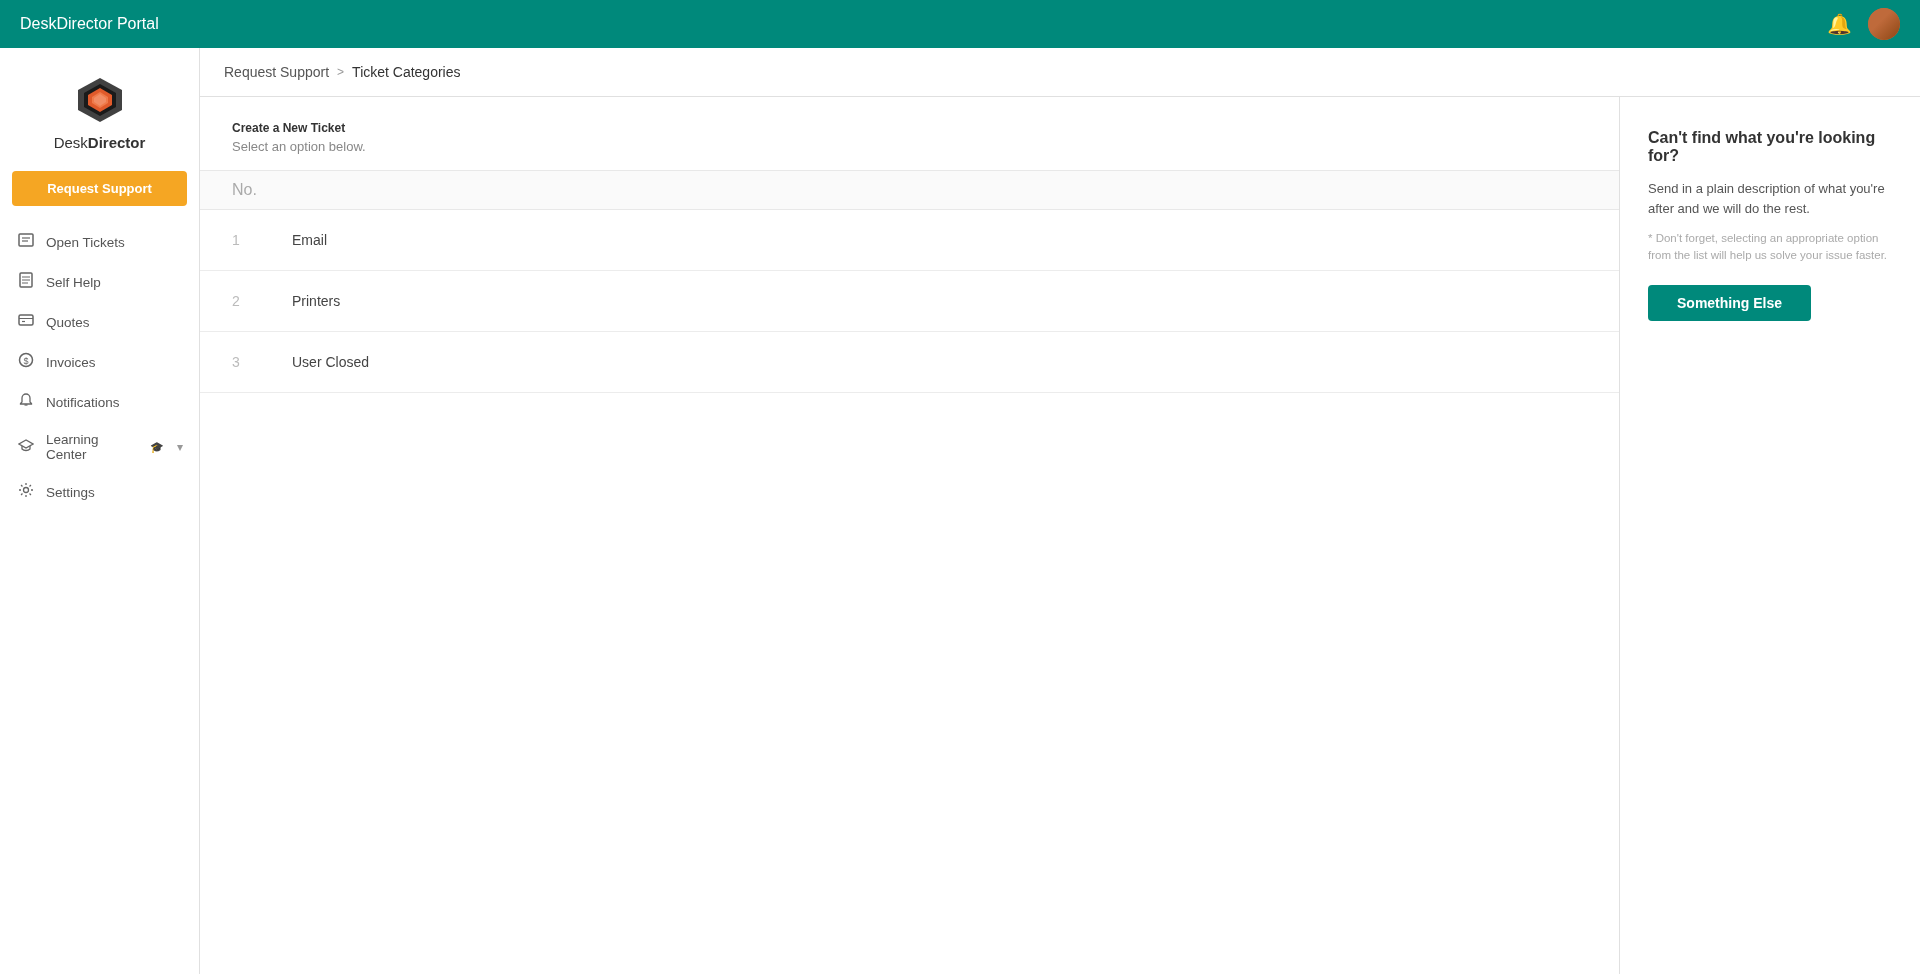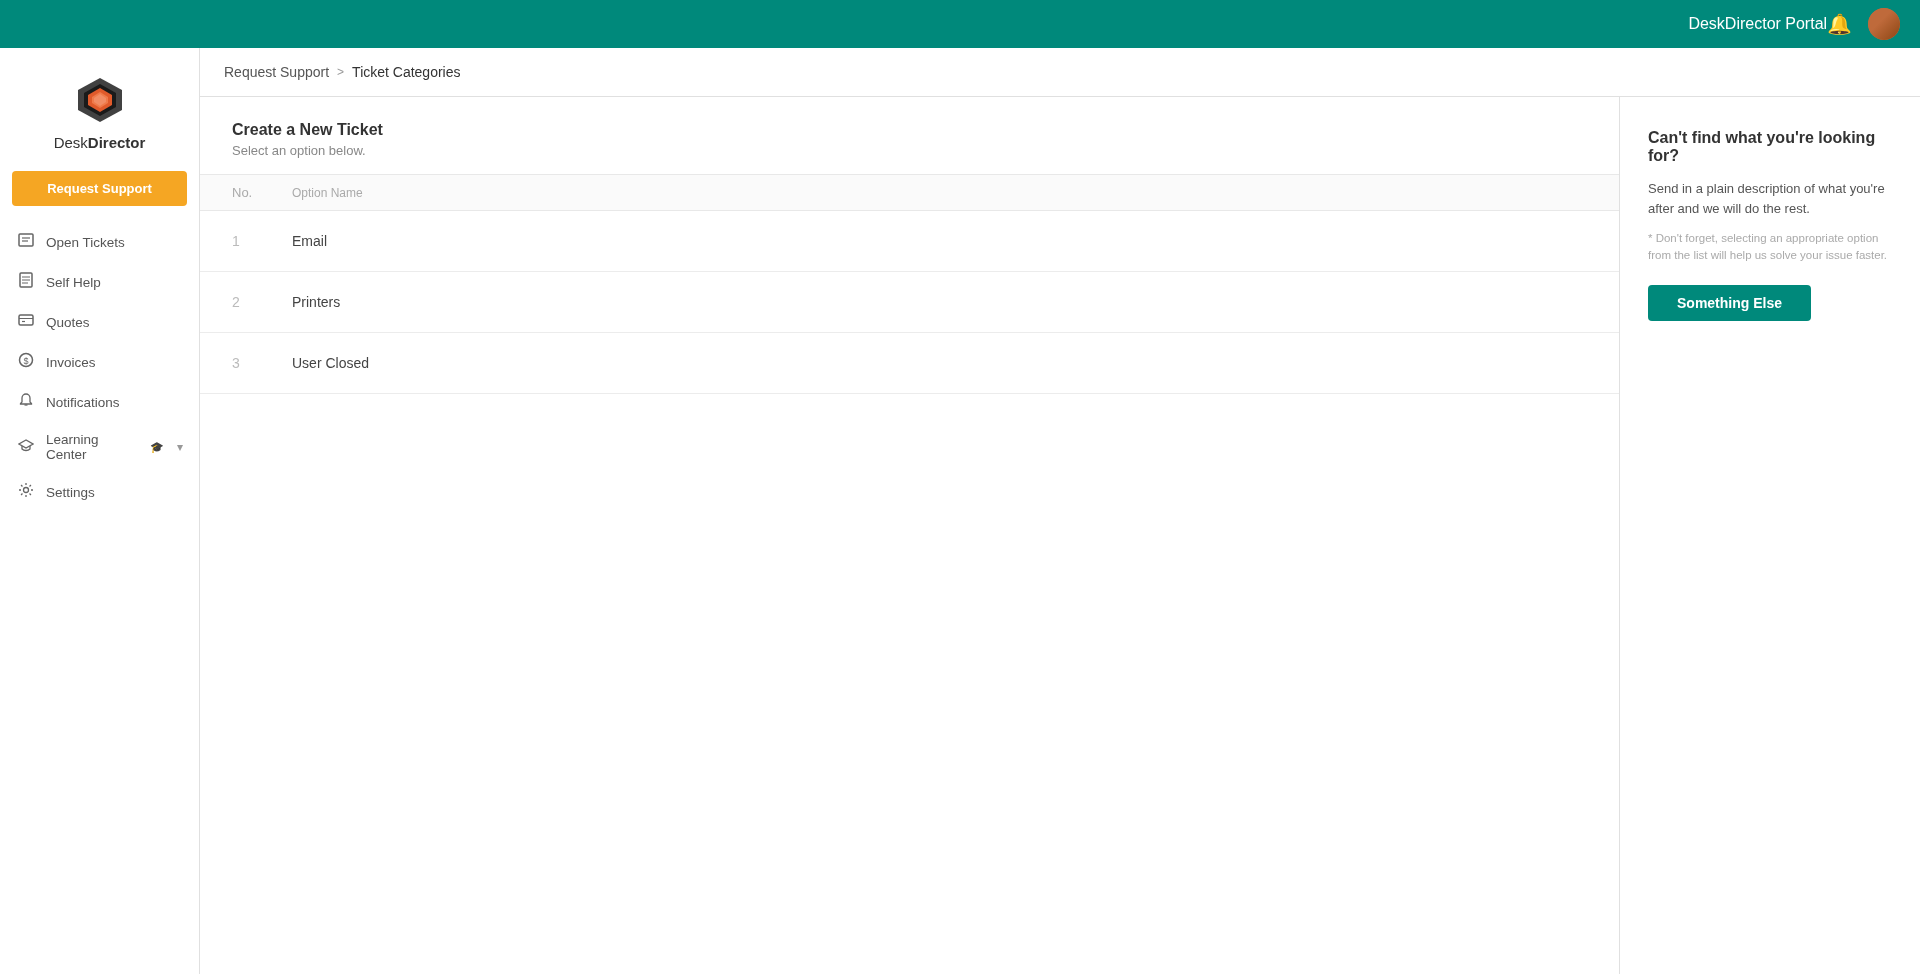--- a/index.html
+++ b/index.html
@@ -4,21 +4,21 @@
   <style>
     * { box-sizing: border-box; margin: 0; padding: 0; }
     body { font-family: 'Segoe UI', Arial, sans-serif; background: #f5f5f5; color: #333; height: 100vh; display: flex; flex-direction: column; }
 
     
     .top-header {
       background: #00897b;
       height: 48px;
       display: flex;
       align-items: center;
-      justify-content: flex-end;
+      justify-content: space-between;
       padding: 0 20px;
       flex-shrink: 0;
     }
     .top-header-title {
       color: #fff;
       font-size: 16px;
       font-weight: 500;
     }
     .top-header-icons {
       display: flex;
@@ -161,41 +161,41 @@
       flex: 1;
       background: #fff;
       overflow-y: auto;
       border-right: 1px solid #e0e0e0;
     }
     .ticket-header {
       padding: 24px 32px 16px;
       border-bottom: 1px solid #e8e8e8;
     }
     .ticket-header-title {
-      font-size: 16px;
+      font-size: 12px;
       font-weight: 600;
       color: #333;
       margin-bottom: 4px;
     }
     .ticket-header-sub {
       font-size: 13px;
       color: #888;
     }
 
     
     .table-header {
       display: flex;
       align-items: center;
       padding: 10px 32px;
       border-bottom: 1px solid #e8e8e8;
       background: #fafafa;
     }
     .col-no {
       width: 60px;
-      font-size: 13px;
+      font-size: 16px;
       color: #aaa;
       font-weight: 500;
     }
     .col-name {
       flex: 1;
       font-size: 12px;
       color: #aaa;
       font-weight: 500;
     }
 
@@ -370,21 +370,20 @@
     <div class="main-content">
 
       <div class="ticket-section">
         <div class="ticket-header">
           <div class="ticket-header-title">Create a New Ticket</div>
           <div class="ticket-header-sub">Select an option below.</div>
         </div>
 
         <div class="table-header">
           <div class="col-no">No.</div>
-          <div class="col-name">Option Name</div>
         </div>
 
         <div class="ticket-row">
           <div class="row-no">1</div>
           <div class="row-name">Email</div>
         </div>
         <div class="ticket-row">
           <div class="row-no">2</div>
           <div class="row-name">Printers</div>
         </div>

